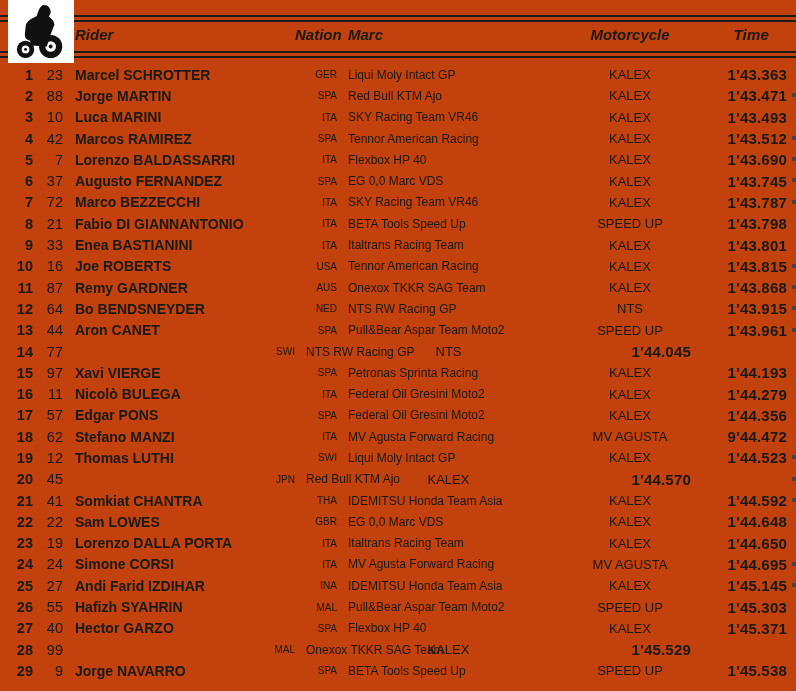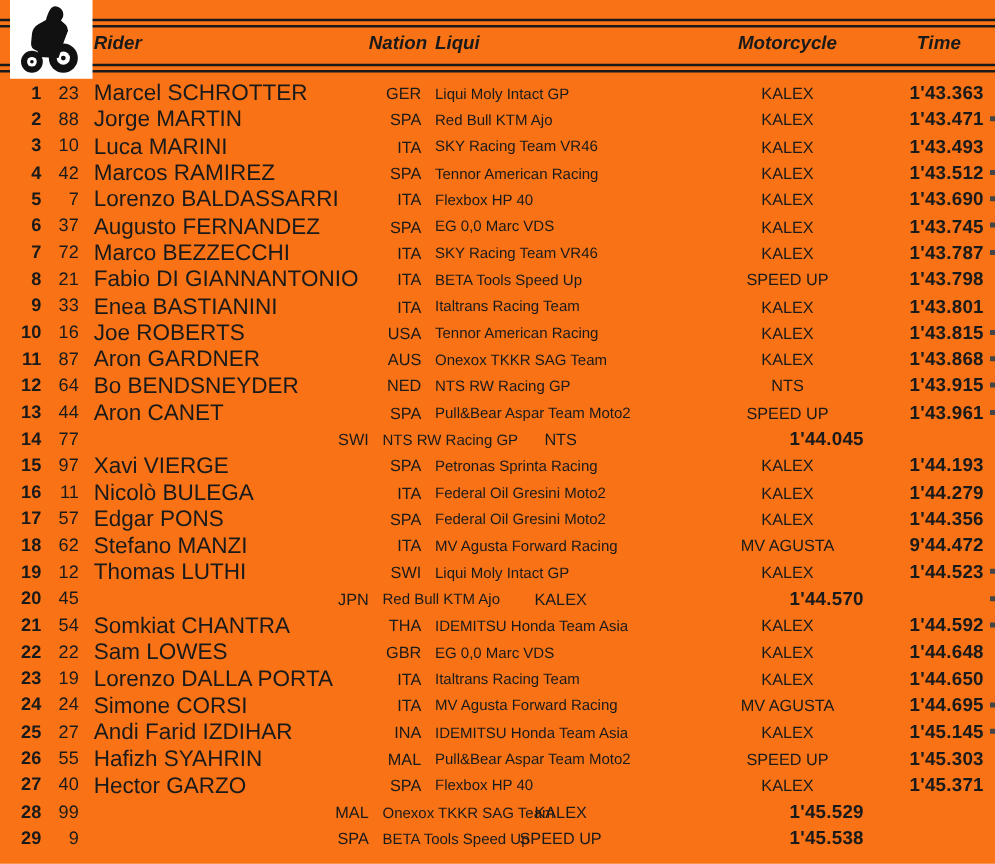--- a/index.html
+++ b/index.html
@@ -1,21 +1,21 @@
 <!DOCTYPE html>
 <html><head>
 <meta charset="utf-8">
 <style>
   html,body { margin:0; padding:0; background:#ffffff; }
   body {
     width:796px; height:691px; overflow:hidden;
     font-family:"Liberation Sans", sans-serif;
     color:#1a1a1a;
   }
-  .sheet { position:relative; width:796px; height:691px; background:#f97316; }
+  .sheet { position:relative; width:796px; height:691px; background:#c2410c; }
 
   
   .rule { position:absolute; left:0; width:796px; height:2px; background:#1a1a1a; z-index:1; }
   .rule.r1 { top:15px; }
   .rule.r2 { top:20px; }
   .rule.r3 { top:51px; }
   .rule.r4 { top:56px; }
 
   
   .icon-box {
@@ -26,22 +26,22 @@
   .icon-box svg { width:58px; height:58px; }
 
   
   .grid {
     display:grid;
     grid-template-columns:33px 30px 232px 42px 1fr 140px 96px;
     width:796px;
   }
   .c-pos   { text-align:right; font-weight:bold; font-size:14.5px; }
   .c-num   { text-align:right; font-size:14.5px; }
-  .c-name  { padding-left:12px; font-weight:normal; font-size:18px; white-space:nowrap; }
-  .c-nation{ text-align:right; font-size:13px; }
+  .c-name  { padding-left:12px; font-weight:bold; font-size:14px; white-space:nowrap; }
+  .c-nation{ text-align:right; font-size:10px; }
   .c-team  { padding-left:11px; font-size:12px; white-space:nowrap; }
   .c-bike  { text-align:center; font-size:13px; }
   .c-time  { text-align:right; padding-right:9px; font-weight:bold; font-size:15px; letter-spacing:0.2px; }
 
   
   .header-row {
     position:absolute; top:26px; left:0; z-index:1;
     font-style:italic; font-weight:bold; font-size:15px;
   }
   .header-row .c-name, .header-row .c-nation, .header-row .c-team,
@@ -80,21 +80,21 @@
       <path fill="#111" d="M34 12l10 9-3 7-11-7z"></path>
       <path fill="#111" d="M18 36l20 2-2 6-16-1z"></path>
     </svg>
   </div>
 
   <div class="grid header-row">
     <div class="c-pos"></div>
     <div class="c-num"></div>
     <div class="c-name">Rider</div>
     <div class="c-nation">Nation</div>
-    <div class="c-team">Liqui</div>
+    <div class="c-team">Marc</div>
     <div class="c-bike">Motorcycle</div>
     <div class="c-time">Time</div>
   </div>
 
   <div class="rows" id="rows">
       <div class="grid row">
       <div class="c-pos">1</div>
       <div class="c-num">23</div>
       <div class="c-name">Marcel SCHROTTER</div>
       <div class="c-nation">GER</div>
@@ -185,21 +185,21 @@
       <div class="c-name">Joe ROBERTS</div>
       <div class="c-nation">USA</div>
       <div class="c-team">Tennor American Racing</div>
       <div class="c-bike">KALEX</div>
       <div class="c-time">1'43.815</div>
     <span class="edge-mark"></span>
       </div>
       <div class="grid row">
       <div class="c-pos">11</div>
       <div class="c-num">87</div>
-      <div class="c-name">Aron GARDNER</div>
+      <div class="c-name">Remy GARDNER</div>
       <div class="c-nation">AUS</div>
       <div class="c-team">Onexox TKKR SAG Team</div>
       <div class="c-bike">KALEX</div>
       <div class="c-time">1'43.868</div>
     <span class="edge-mark"></span>
       </div>
       <div class="grid row">
       <div class="c-pos">12</div>
       <div class="c-num">64</div>
       <div class="c-name">Bo BENDSNEYDER</div>
@@ -277,21 +277,21 @@
       <div class="c-pos">20</div>
       <div class="c-num">45</div>
       <div class="c-nation">JPN</div>
       <div class="c-team">Red Bull KTM Ajo</div>
       <div class="c-bike">KALEX</div>
       <div class="c-time">1'44.570</div>
     <span class="edge-mark"></span>
       </div>
       <div class="grid row">
       <div class="c-pos">21</div>
-      <div class="c-num">54</div>
+      <div class="c-num">41</div>
       <div class="c-name">Somkiat CHANTRA</div>
       <div class="c-nation">THA</div>
       <div class="c-team">IDEMITSU Honda Team Asia</div>
       <div class="c-bike">KALEX</div>
       <div class="c-time">1'44.592</div>
     <span class="edge-mark"></span>
       </div>
       <div class="grid row">
       <div class="c-pos">22</div>
       <div class="c-num">22</div>
@@ -352,20 +352,21 @@
       <div class="c-pos">28</div>
       <div class="c-num">99</div>
       <div class="c-nation">MAL</div>
       <div class="c-team">Onexox TKKR SAG Team</div>
       <div class="c-bike">KALEX</div>
       <div class="c-time">1'45.529</div>
     </div>
       <div class="grid row">
       <div class="c-pos">29</div>
       <div class="c-num">9</div>
+      <div class="c-name">Jorge NAVARRO</div>
       <div class="c-nation">SPA</div>
       <div class="c-team">BETA Tools Speed Up</div>
       <div class="c-bike">SPEED UP</div>
       <div class="c-time">1'45.538</div>
     </div>
     </div>
 
 </div>
 
 </body></html>

